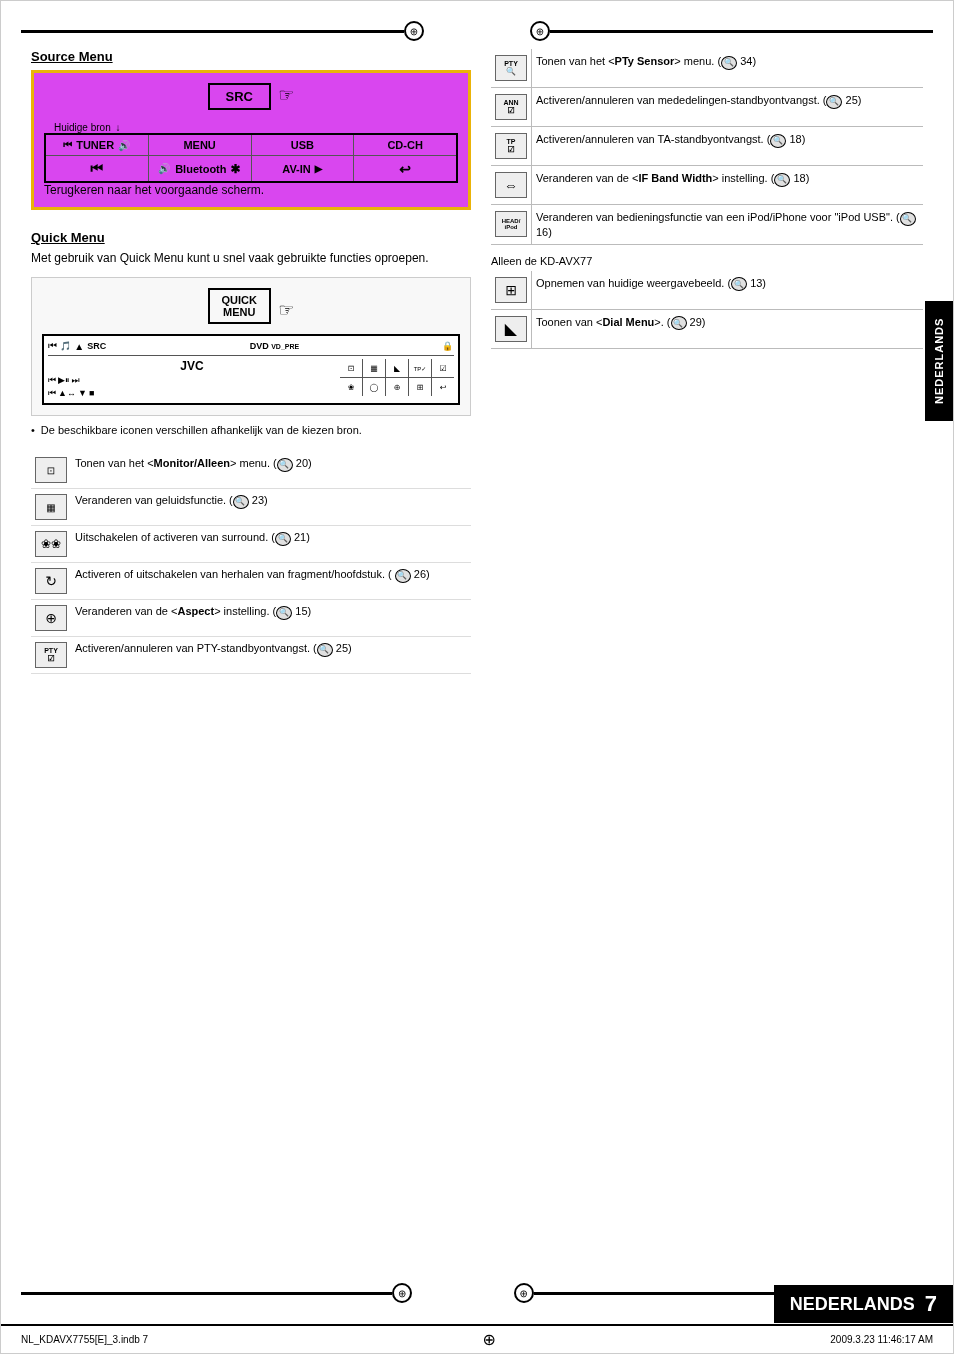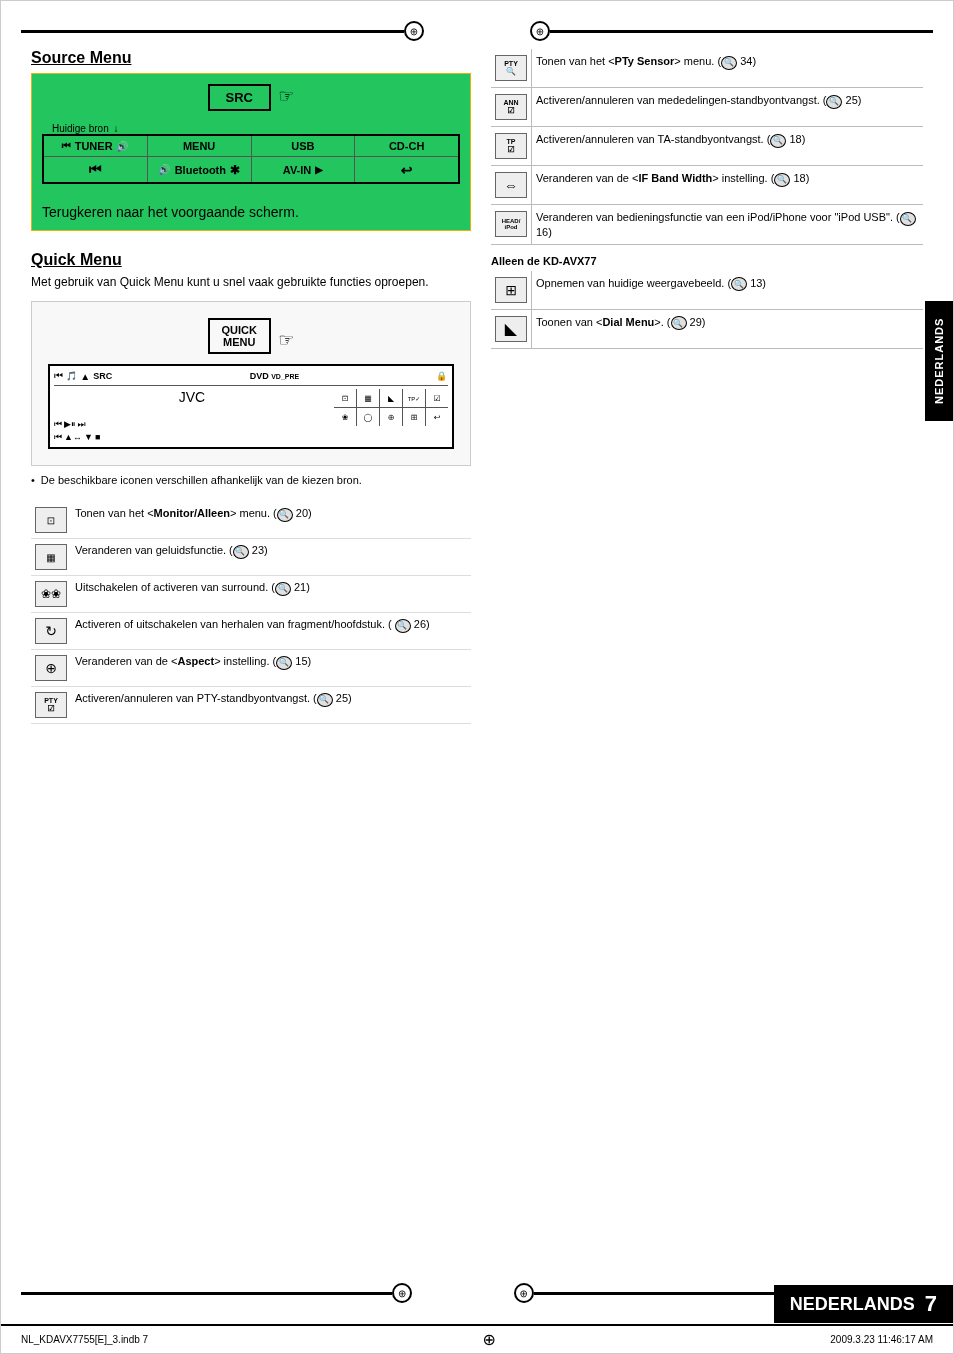--- a/index.html
+++ b/index.html
@@ -33,34 +33,34 @@
       flex-shrink: 0;
     }
     
     
     .right-col {
       flex: 1;
     }
     
     .section-title {
       font-weight: bold;
-      font-size: 16px;
+      font-size: 13px;
       text-decoration: underline;
       margin-bottom: 6px;
     }
     
     .section-desc {
       font-size: 12px;
       margin-bottom: 12px;
     }
     
     
     .src-diagram {
-      border: 1px solid #eab308;
-      background: #22c55e;
+      border: 3px solid #eab308;
+      background: #d946ef;
       padding: 10px;
       margin-bottom: 6px;
       position: relative;
       text-align: center;
     }
     .src-box {
       display: inline-block;
       border: 2px solid #000;
       padding: 4px 16px;
       font-weight: bold;
@@ -88,34 +88,34 @@
       text-align: center;
       display: flex;
       align-items: center;
       justify-content: center;
       gap: 4px;
     }
     .source-cell:last-child {
       border-right: none;
     }
     .terugkeren-label {
-      font-size: 14px;
+      font-size: 12px;
       text-align: left;
-      margin-top: 20px;
+      margin-top: 0;
     }
     
     
     .quick-section {
       margin-top: 20px;
     }
     
     .quick-diagram {
       border: 1px solid #ccc;
       background: #f8f8f8;
-      padding: 16px;
+      padding: 10px;
       margin-bottom: 6px;
       text-align: center;
     }
     .quick-box {
       display: inline-block;
       border: 2px solid #000;
       padding: 4px 12px;
       font-weight: bold;
       font-size: 11px;
       margin-bottom: 6px;
@@ -394,21 +394,21 @@
                 <span>⏮</span>
                 <span style="font-size:9px;">🎵</span>
                 <span>▲</span>
                 <span style="font-size:9px; font-weight:bold;">SRC</span>
               </div>
               <div style="font-size:9px; font-weight:bold;">DVD <span style="font-size:7px;">VD_PRE</span></div>
               <div style="font-size:9px;">🔒</div>
             </div>
             <div style="display:flex; gap:4px;">
               <div style="flex:1;">
-                <div style="font-size:14px; font-weight:normal; margin-bottom:14px;">JVC</div>
+                <div style="font-size:12px; font-weight:bold; margin-bottom:2px;">JVC</div>
                 <div style="display:flex; gap:2px; font-size:9px; margin-bottom:2px;">
                   <span>⏮</span>
                     <span>▶⏸</span>
                     <span>⏭</span>
                 </div>
                 <div style="display:flex; gap:2px; font-size:9px;">
                   <span>⏮</span>
                     <span>▲↔</span>
                     <span>▼</span>
                     <span>■</span>
@@ -559,21 +559,21 @@
                 <span style="font-size:6px; line-height:1;">iPod</span>
               </div>
             </td>
             <td>
               Veranderen van bedieningsfunctie van een iPod/iPhone voor "iPod USB". (<span class="search-icon-ref">🔍</span> 16)
             </td>
           </tr>
         </tbody>
       </table>
 
-      <div style="margin-top: 10px; margin-bottom: 4px; font-size: 11px; font-weight: bold;">Alleen de KD-AVX77</div>
+      <div style="margin-top: 10px; margin-bottom: 4px; font-size: 11px;">Alleen de KD-AVX77</div>
 
       <table class="right-table">
         <tbody>
 
           <tr>
             <td class="right-icon-cell">
               <div class="icon-box" style="font-size:14px;">⊞</div>
             </td>
             <td>
               Opnemen van huidige weergavebeeld. (<span class="search-icon-ref">🔍</span> 13)

